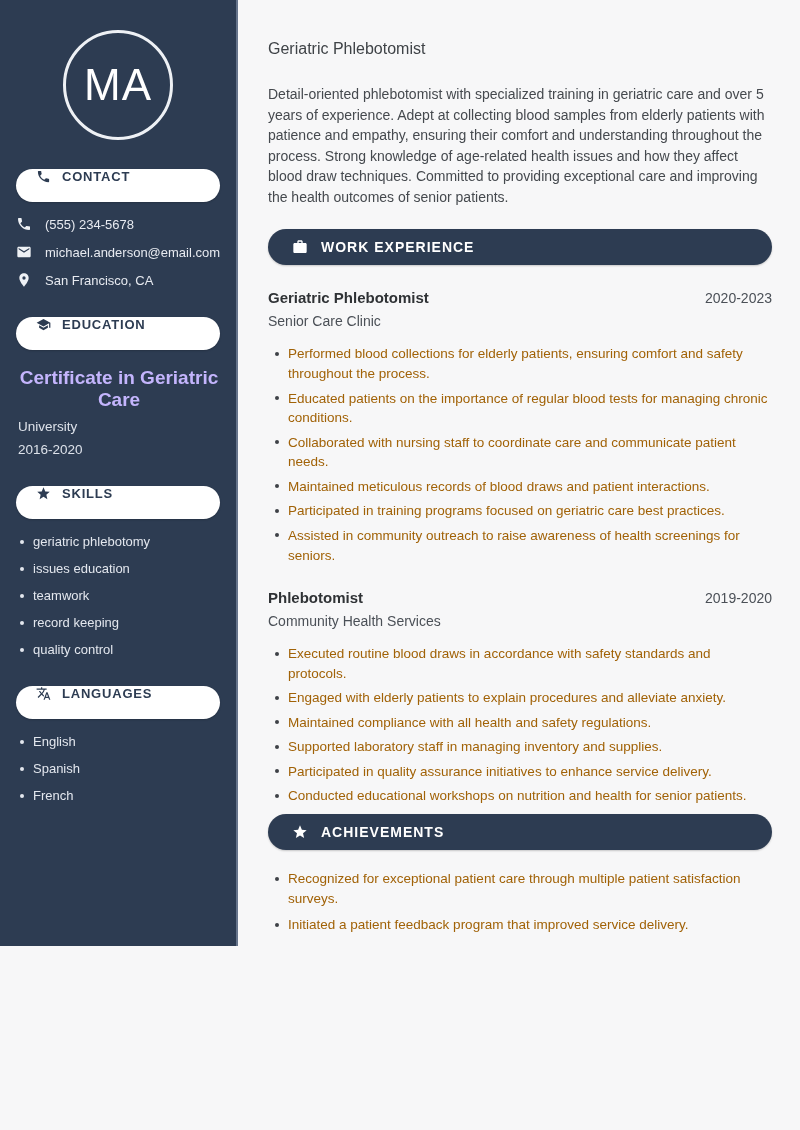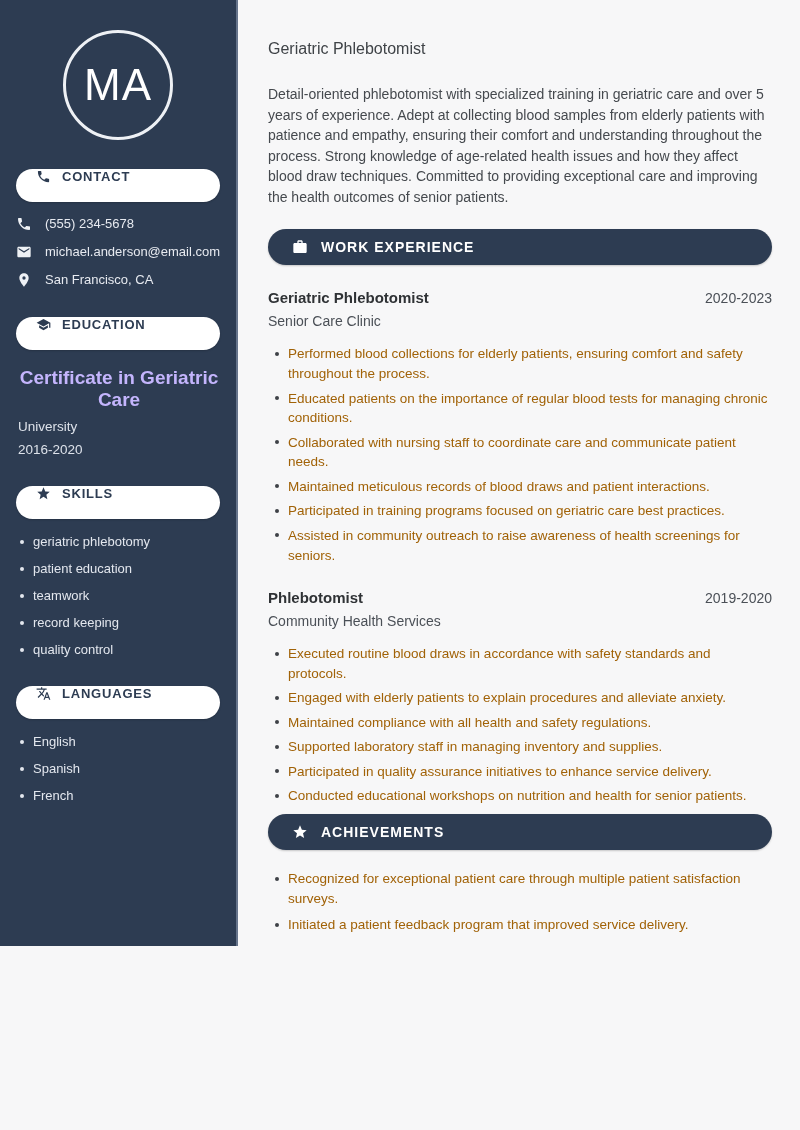--- a/index.html
+++ b/index.html
@@ -52,21 +52,21 @@
     font-size: 13px;
     font-weight: 700;
     letter-spacing: 0.8px;
     box-shadow: 0 1px 2px rgba(0,0,0,0.18);
   }
   .side-pill svg { width: 15px; height: 15px; fill: currentColor; flex-shrink: 0; }
 
   .contact-list { list-style: none; margin: 14px 0 0 0; padding: 0; }
   .contact-list li {
     display: flex;
-    align-items: flex-start;
+    align-items: center;
     gap: 13px;
     margin-bottom: 12px;
     font-size: 13px;
     color: #e7eaf0;
   }
   .contact-list svg { width: 16px; height: 16px; fill: #eef1f5; flex-shrink: 0; }
 
   .edu-block { margin-top: 17px; padding-left: 2px; }
   .edu-degree { font-size: 19px; font-weight: 700; color: #c4b5fd; margin: 0 0 8px 0; text-align: center; }
   .edu-line { font-size: 13.5px; color: #dde2ea; margin: 0 0 8px 0; }
@@ -213,21 +213,21 @@
     </div>
 
     <div class="side-pill">
       <svg viewBox="0 0 24 24">
           <path d="M12 17.27 18.18 21l-1.64-7.03L22 9.24l-7.19-.61L12 2 9.19 8.63 2 9.24l5.46 4.73L5.82 21z"></path>
         </svg>
       <span>SKILLS</span>
     </div>
     <ul class="dot-list">
       <li>geriatric phlebotomy</li>
-      <li>patient education</li>
+      <li>issues education</li>
       <li>teamwork</li>
       <li>record keeping</li>
       <li>quality control</li>
     </ul>
 
     <div class="side-pill">
       <svg viewBox="0 0 24 24">
           <path d="M12.87 15.07l-2.54-2.51.03-.03c1.74-1.94 2.98-4.17 3.71-6.53H17V4h-7V2H8v2H1v1.99h11.17C11.5 7.92 10.44 9.75 9 11.35 8.07 10.32 7.3 9.19 6.69 8h-2c.73 1.63 1.73 3.17 2.98 4.56l-5.09 5.02L4 19l5-5 3.11 3.11.76-2.04zM18.5 10h-2L12 22h2l1.12-3h4.75L21 22h2l-4.5-12zm-2.62 7l1.62-4.33L19.12 17h-3.24z"></path>
         </svg>
       <span>LANGUAGES</span>

